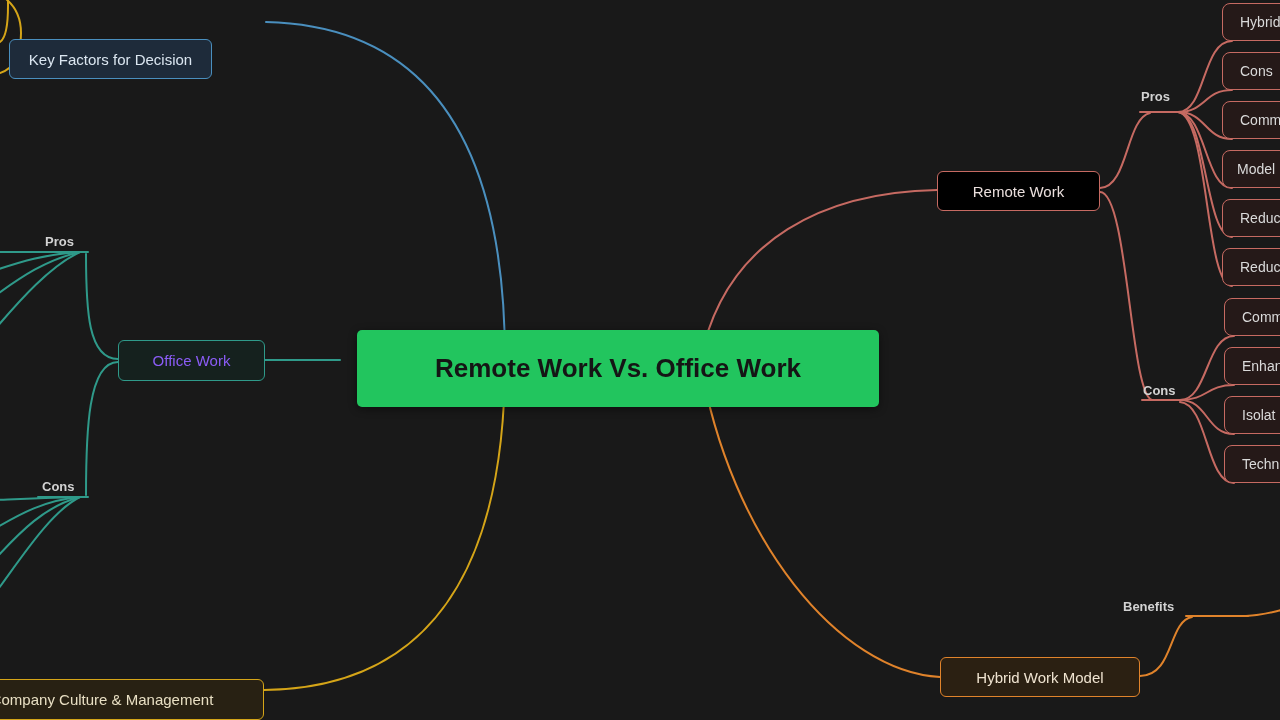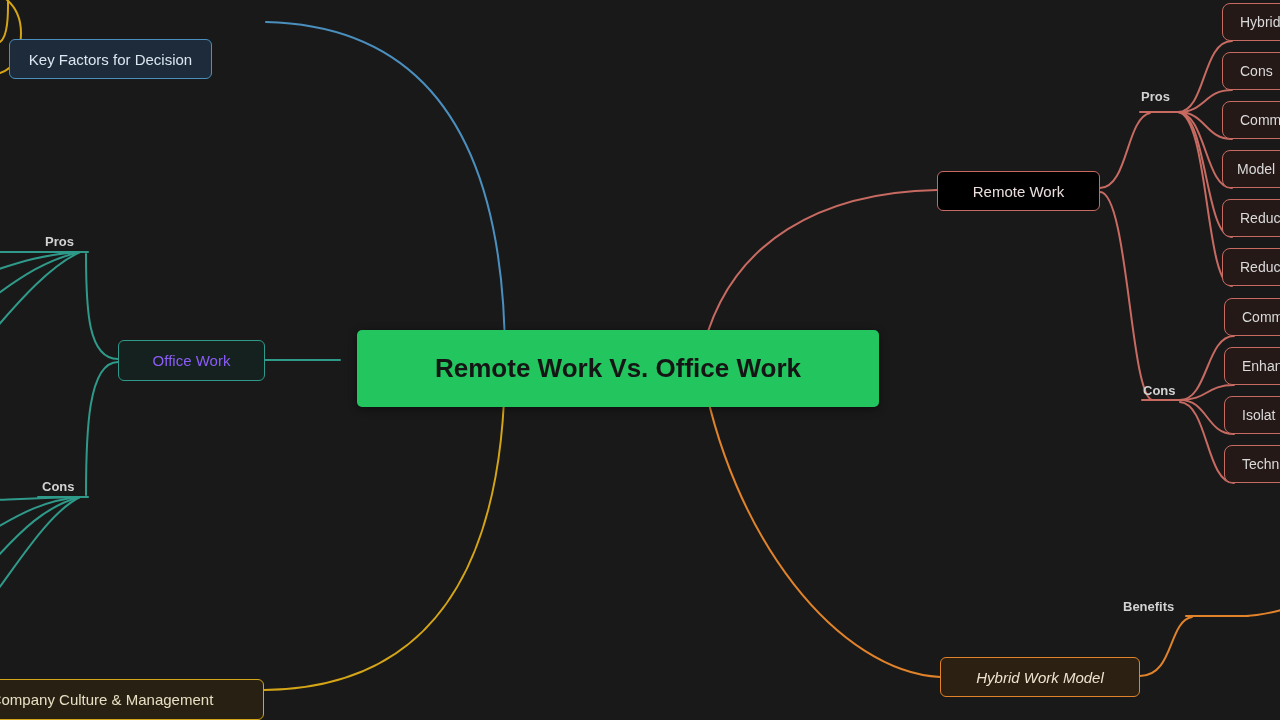--- a/index.html
+++ b/index.html
@@ -156,18 +156,18 @@
   <div class="leaf" style="top:347px; left:1224px;">
       <span>Enhan</span>
     </div>
   <div class="leaf" style="top:396px; left:1224px;">
       <span>Isolat</span>
     </div>
   <div class="leaf" style="top:445px; left:1224px;">
       <span>Techn</span>
     </div>
 
-  <div class="node node-hybrid" style="left:940px; top:657px; width:200px; height:40px;font-style:italic;">
+  <div class="node node-hybrid" style="left:940px; top:657px; width:200px; height:40px;">
     <span>Hybrid Work Model</span>
   </div>
   <div class="mini-label" style="left:1123px; top:599px;">Benefits</div>
 
 </div>
 
 </body></html>

